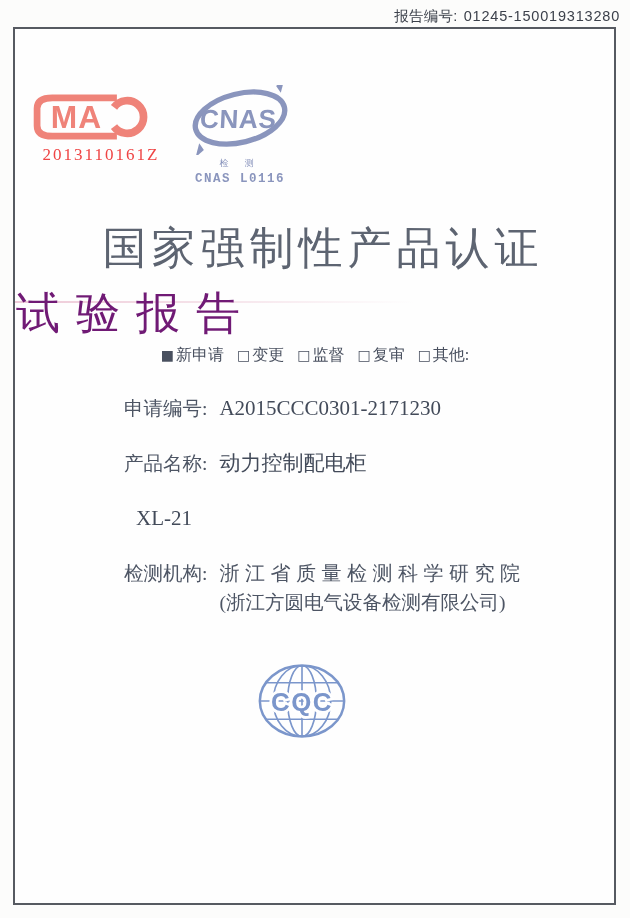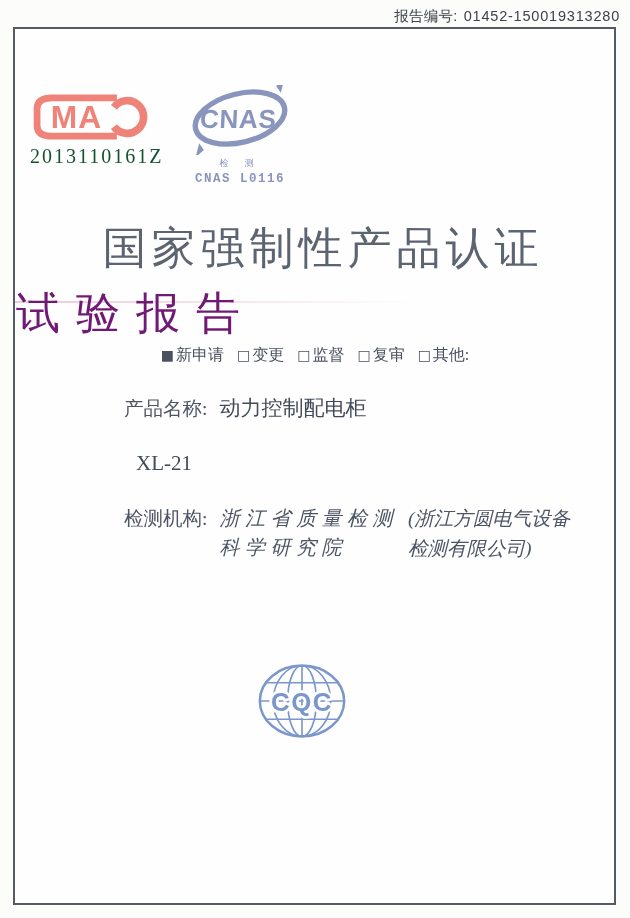--- a/index.html
+++ b/index.html
@@ -20,23 +20,23 @@
   .frame{
     position:absolute;left:13px;top:27px;width:599px;height:874px;
     border:2px solid #565a61;background:#fefefe;
   }
   
   .artifact{
     position:absolute;left:15px;top:301px;width:400px;height:1.5px;
     background:linear-gradient(to right,rgba(224,158,183,.55),rgba(224,158,183,0));
   }
   
-  .cma{position:absolute;left:30px;top:92px;width:142px;}
+  .cma{position:absolute;left:30px;top:92px;width:142px;text-align:center;}
   .cma-number{
-    font-size:20px;color:#14532d;letter-spacing:2px;margin-top:3px;
+    font-size:17px;color:#ef4444;letter-spacing:2px;margin-top:3px;
     font-family:"Liberation Serif","DejaVu Serif",serif;
   }
   
   .cnas{position:absolute;left:186px;top:85px;width:108px;text-align:center;}
   .cnas-caption{font-size:9px;color:#8a95bd;letter-spacing:7px;margin-top:2px;}
   .cnas-code{
     font-size:12.5px;color:#8a95bd;font-weight:bold;letter-spacing:1.5px;margin-top:2px;
     font-family:Liberation Mono, monospace;
   }
   
@@ -57,32 +57,32 @@
   .cb-item{display:flex;align-items:center;gap:1px;white-space:nowrap;}
   .cb-glyph{
     font-family:"DejaVu Sans",sans-serif;font-size:14px;line-height:1;
     position:relative;top:-1px;margin-right:1px;
   }
   
   .fields{position:absolute;left:124px;top:394px;width:460px;}
   .field-row{display:flex;align-items:flex-start;margin-bottom:26px;line-height:29px;}
   .field-label{font-size:19.5px;color:#4d5564;flex:0 0 auto;white-space:pre;}
   .field-value{font-size:21px;color:#424a59;margin-left:12px;}
-  .value-block{display:flex;flex-direction:row;margin-left:12px;font-style:italic;}
+  .value-block{display:flex;flex-direction:column;margin-left:12px;}
   .value-spaced{font-size:20px;letter-spacing:5.5px;color:#4d5564;}
   .value-line2{font-size:19.5px;color:#4d5564;line-height:30px;}
   
   .cqc{position:absolute;left:256px;top:660px;width:92px;height:82px;}
   svg{display:block;}
 </style>
 </head>
 <body>
 
 <div class="report-no">
-  <span>报告编号:</span><span class="val">01452-150019313280</span>
+  <span>报告编号:</span><span class="val">01245-150019313280</span>
 </div>
 
 <div class="frame"></div>
 
 <div class="artifact"></div>
 
 <div class="cma">
   <svg width="118" height="50" viewBox="0 0 120 52">
     <path d="M 89 6 L 22 6 Q 6 6 6 17 L 6 35 Q 6 46 22 46 L 89 46" fill="none" stroke="#ef8379" stroke-width="7" stroke-linejoin="round" stroke-linecap="butt"></path>
     <path d="M 86 16 A 17 17 0 1 1 86 36" fill="none" stroke="#ef8379" stroke-width="8" stroke-linecap="butt"></path>
@@ -125,20 +125,24 @@
     <span>复审</span>
   </span>
   <span class="cb-item">
     <span class="cb-glyph">□</span>
     <span>其他:</span>
   </span>
 </div>
 
 <div class="fields">
   <div class="field-row">
+    <span class="field-label">申请编号:</span>
+    <span class="field-value">A2015CCC0301-2171230</span>
+  </div>
+  <div class="field-row">
     <span class="field-label">产品名称:</span>
     <span class="field-value">动力控制配电柜</span>
   </div>
   <div class="field-row">
     <span class="field-value">XL-21</span>
   </div>
   <div class="field-row">
     <span class="field-label">检测机构:</span>
     <span class="value-block">
       <span class="value-spaced">浙江省质量检测科学研究院</span>

